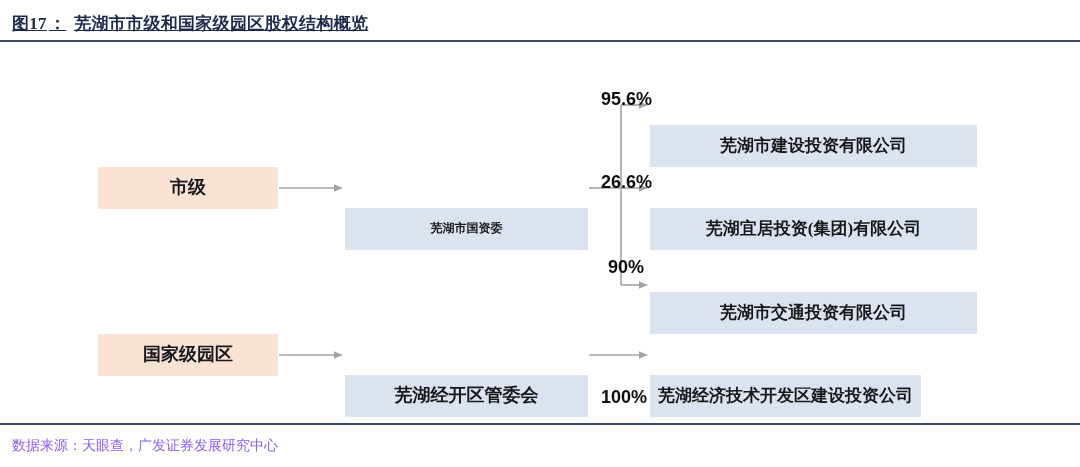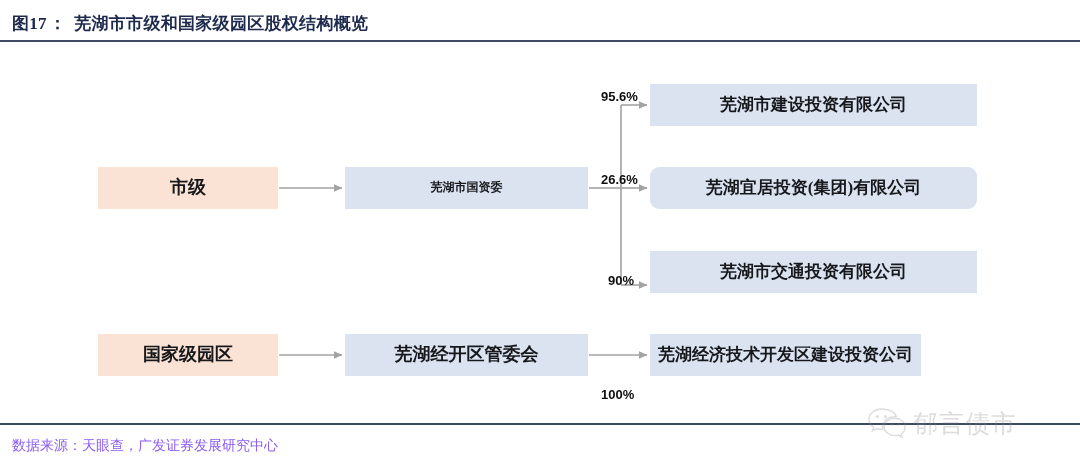--- a/index.html
+++ b/index.html
@@ -23,20 +23,21 @@
   .fig-title {
     position: absolute;
     left: 12px;
     top: 12px;
     font-family: "Liberation Serif", "DejaVu Serif", serif;
     font-size: 17px;
     font-weight: bold;
     color: #1d2a4d;
     letter-spacing: 0.3px;
     white-space: nowrap;
+    text-decoration: underline;
   }
   .fig-title .num {
     margin-right: 2px;
   }
   .fig-title .sep {
     margin-right: 8px;
   }
   .rule {
     position: absolute;
     left: 0;
@@ -87,54 +88,54 @@
     align-items: center;
     justify-content: center;
     box-sizing: border-box;
     font-family: "Liberation Serif", "DejaVu Serif", serif;
     font-weight: bold;
     color: #17181c;
     text-align: center;
     line-height: 1.1;
   }
   .node.peach { background: #fae3d4; }
-  .node.blue  { background: #dbe3f1; }
+  .node.blue  { background: #dbe3f1; margin-top: 41px; }
 
   .n-shiji        { left: 98px;  top: 167px; width: 180px; height: 42px; font-size: 18px; }
   .n-gzw          { left: 345px; top: 167px; width: 243px; height: 42px; font-size: 12px; }
   .n-guojiaji     { left: 98px;  top: 334px; width: 180px; height: 42px; font-size: 18px; }
   .n-jingkai      { left: 345px; top: 334px; width: 243px; height: 42px; font-size: 18px; }
 
   .n-jianshe      { left: 650px; top: 84px;  width: 327px; height: 42px; font-size: 17px; }
-  .n-yiju         { left: 650px; top: 167px; width: 327px; height: 42px; font-size: 17px; border-radius: 9px; }
+  .n-yiju         { left: 650px; top: 167px; width: 327px; height: 42px; font-size: 17px; }
   .n-jiaotou      { left: 650px; top: 251px; width: 327px; height: 42px; font-size: 17px; }
   .n-jingkaitou   { left: 650px; top: 334px; width: 271px; height: 42px; font-size: 17px; }
 
   
   .conn {
     position: absolute;
     left: 0;
     top: 0;
     width: 1080px;
     height: 467px;
     pointer-events: none;
   }
 
   
   .pct {
     position: absolute;
     font-family: "Liberation Sans", "DejaVu Sans", sans-serif;
-    font-size: 13px;
+    font-size: 18px;
     font-weight: bold;
     color: #0e0e10;
     white-space: nowrap;
   }
   .p-956 { left: 601px; top: 89px; }
   .p-266 { left: 601px; top: 172px; }
-  .p-90  { left: 608px; top: 257px; margin-top: 16px; }
+  .p-90  { left: 608px; top: 257px; }
   .p-100 { left: 601px; top: 339px; margin-top: 48px; }
 </style>
 </head>
 <body>
 
 <div id="figure">
 
   <div class="fig-title">
     <span class="num">图17</span><span class="sep">：</span><span>芜湖市市级和国家级园区股权结构概览</span>
   </div>
@@ -190,25 +191,14 @@
   <div class="node blue n-jingkai">芜湖经开区管委会</div>
   <div class="node blue n-jingkaitou">芜湖经济技术开发区建设投资公司</div>
 
   <div class="pct p-956">95.6%</div>
   <div class="pct p-266">26.6%</div>
   <div class="pct p-90">90%</div>
   <div class="pct p-100">100%</div>
 
   <div class="fig-source">数据来源：天眼查，广发证券发展研究中心</div>
 
-  <div class="watermark">
-    <svg class="wm-logo" viewBox="0 0 40 34">
-      <path d="M15.5 3C8.6 3 3 7.6 3 13.3c0 3.2 1.8 6.1 4.6 8L6.4 24.9l4.3-2.2c1.5.4 3.1.7 4.8.7.5 0 1 0 1.5-.1-.3-.8-.4-1.7-.4-2.6 0-5.6 5.5-10.1 12.2-10.1.5 0 1 0 1.5.1C29.2 6.4 23 3 15.5 3z" fill="none" stroke="#8d8d93" stroke-width="1.4"></path>
-      <circle cx="11.3" cy="10.6" r="1.5" fill="#8d8d93"></circle>
-      <circle cx="19.5" cy="10.6" r="1.5" fill="#8d8d93"></circle>
-      <path d="M28.8 12.2c-5.9 0-10.7 3.9-10.7 8.7 0 4.8 4.8 8.7 10.7 8.7 1.3 0 2.5-.2 3.7-.5l3.6 1.9-1-3c2.4-1.6 4-4.1 4-7.1 0-4.8-4.4-8.7-10.3-8.7z" fill="none" stroke="#8d8d93" stroke-width="1.4"></path>
-      <circle cx="25.6" cy="18.8" r="1.2" fill="#8d8d93"></circle>
-      <circle cx="32.2" cy="18.8" r="1.2" fill="#8d8d93"></circle>
-    </svg>
-    <span class="wm-text">郁言债市</span>
-  </div>
 
 </div>
 
 </body></html>

